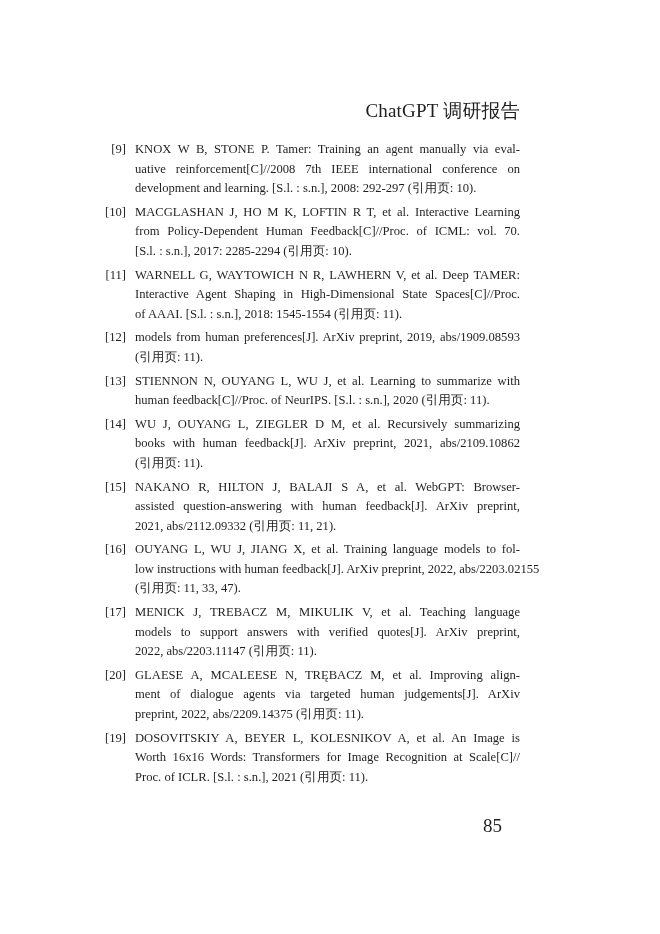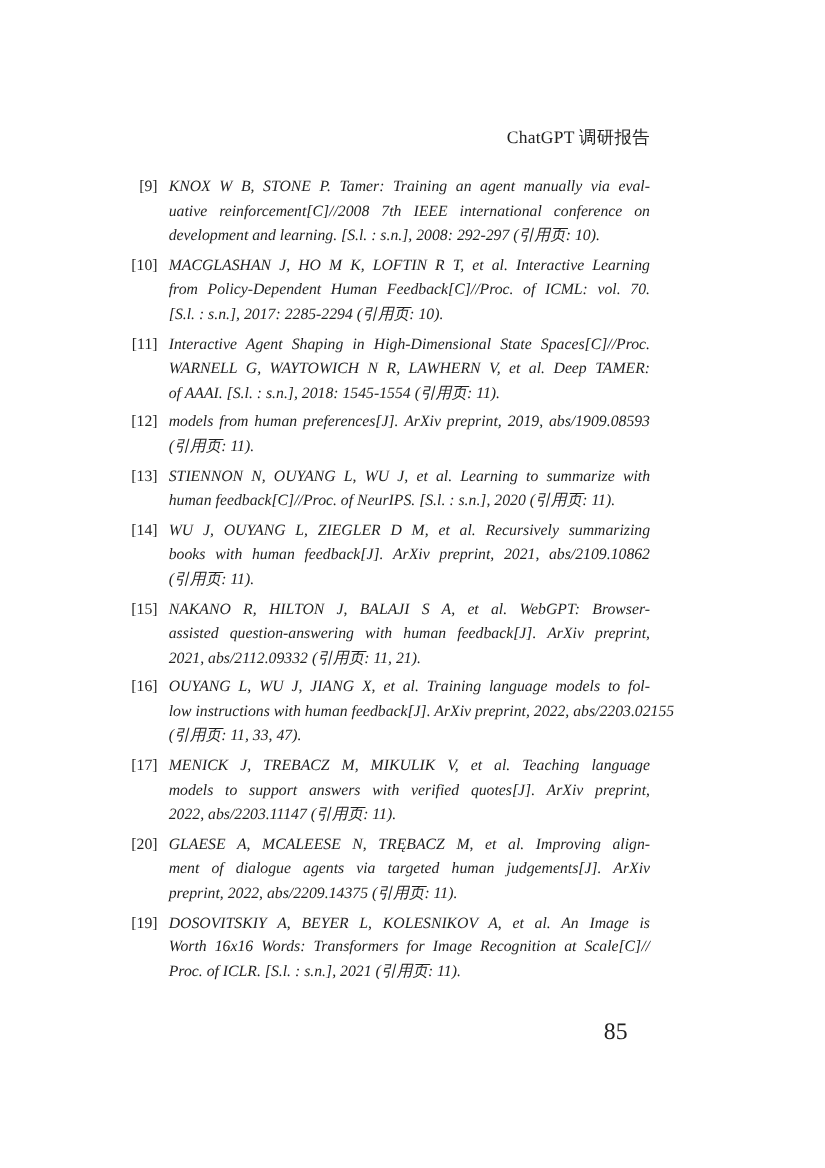--- a/index.html
+++ b/index.html
@@ -15,21 +15,21 @@
     font-family: "Liberation Serif", "DejaVu Serif", serif;
     color: #1f1f1f;
     overflow: hidden;
   }
   .running-header {
     position: absolute;
     top: 102px;
     left: 0;
     width: 520px;
     text-align: right;
-    font-size: 14px;
+    font-size: 19px;
     line-height: 18px;
     letter-spacing: 0.2px;
   }
   .ref-list {
     position: absolute;
     top: 140px;
     left: 0;
     width: 660px;
   }
   .ref {
@@ -41,21 +41,20 @@
   }
   .ref-label {
     flex: 0 0 126px;
     width: 126px;
     text-align: right;
   }
   .ref-body {
     flex: 0 0 385px;
     width: 385px;
     margin-left: 9px;
-    font-style: italic;
   }
   .ref-line {
     white-space: nowrap;
     text-align: justify;
     text-align-last: justify;
   }
   .ref-line.last {
     text-align: center;
     text-align-last: left;
   }
@@ -90,22 +89,22 @@
     <div class="ref-body">
           <div class="ref-line">MACGLASHAN J, HO M K, LOFTIN R T, et al. Interactive Learning</div>
           <div class="ref-line">from Policy-Dependent Human Feedback[C]//Proc. of ICML: vol. 70.</div>
           <div class="ref-line last">[S.l. : s.n.], 2017: 2285-2294 (引用页: 10).</div>
         </div>
   </div>
 
   <div class="ref">
     <div class="ref-label">[11]</div>
     <div class="ref-body">
+          <div class="ref-line">WARNELL G, WAYTOWICH N R, LAWHERN V, et al. Deep TAMER:</div>
           <div class="ref-line">Interactive Agent Shaping in High-Dimensional State Spaces[C]//Proc.</div>
-          <div class="ref-line">WARNELL G, WAYTOWICH N R, LAWHERN V, et al. Deep TAMER:</div>
           <div class="ref-line last">of AAAI. [S.l. : s.n.], 2018: 1545-1554 (引用页: 11).</div>
         </div>
   </div>
 
   <div class="ref">
     <div class="ref-label">[12]</div>
     <div class="ref-body">
           <div class="ref-line">models from human preferences[J]. ArXiv preprint, 2019, abs/1909.08593</div>
           <div class="ref-line last">(引用页: 11).</div>
         </div>

